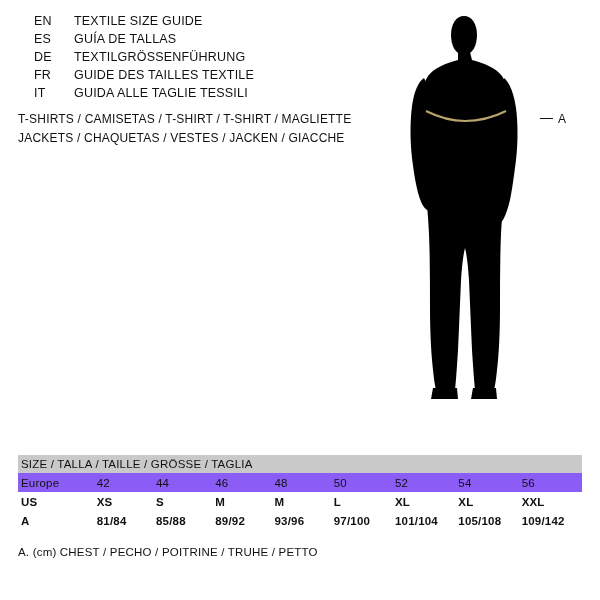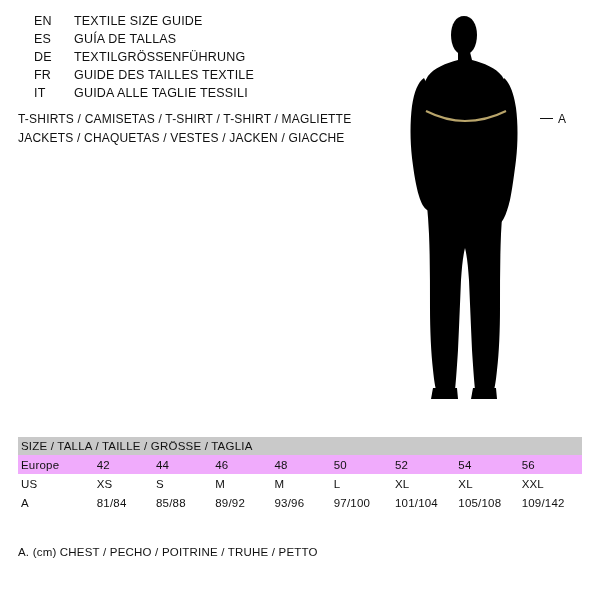--- a/index.html
+++ b/index.html
@@ -104,20 +104,21 @@
     position: absolute;
     left: 18px;
     top: 437px;
     width: 564px;
   }
   table.sizes {
     border-collapse: collapse;
     width: 564px;
     font-size: 11.5px;
     color: #111;
+    margin-top: 18px;
   }
   table.sizes td {
     padding: 0;
     height: 19px;
     vertical-align: middle;
   }
   table.sizes td.lbl {
     width: 88px;
     padding-left: 3px;
     letter-spacing: 0.2px;
@@ -127,25 +128,26 @@
     padding-left: 3px;
     letter-spacing: 0.2px;
   }
   tr.hdr {
     background: #c9c9c9;
   }
   tr.hdr td {
     height: 18px;
   }
   tr.shade {
-    background: #f0abfc;
+    background: #8b5cf6;
     padding-left: 8px;
   }
   tr.plain {
     background: #ffffff;
+    font-weight: bold;
   }
   tr.shade2 {
     background: #d9d9d9;
   }
 
   .footnote {
     position: absolute;
     left: 18px;
     top: 546px;
     font-size: 11.5px;

